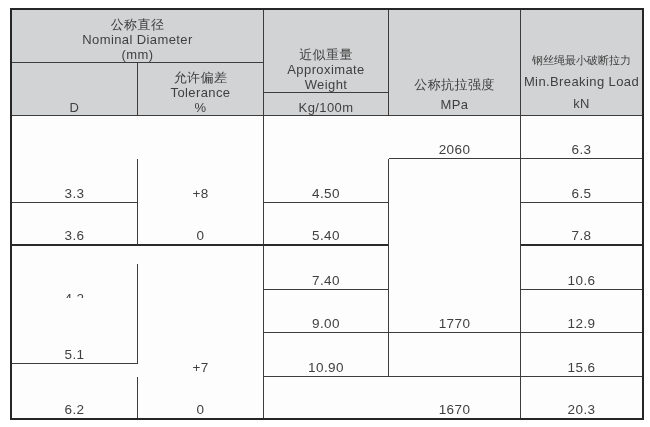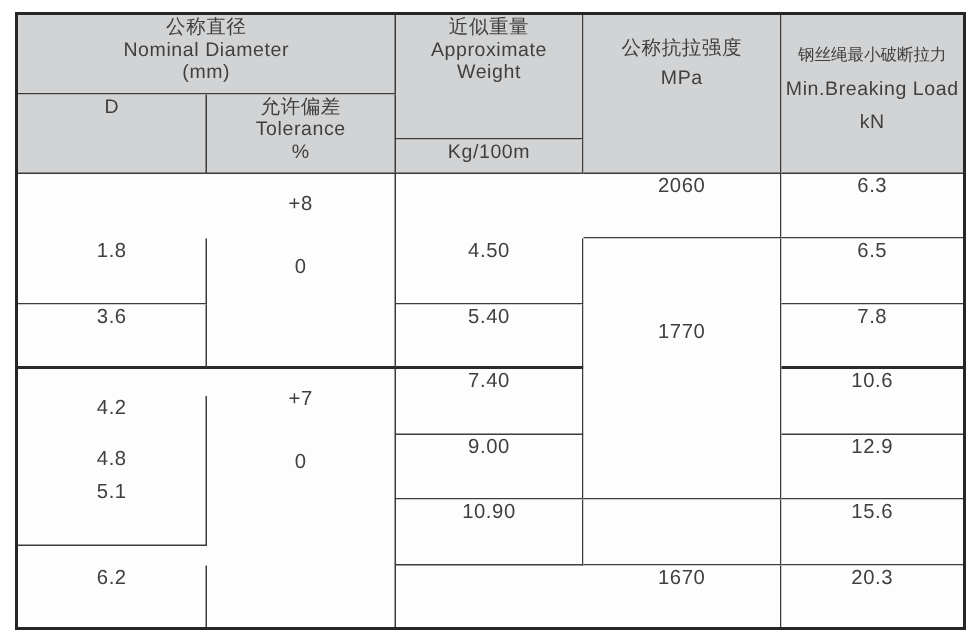--- a/index.html
+++ b/index.html
@@ -7,21 +7,21 @@
     background:#ffffff;
     font-family:"Liberation Sans","DejaVu Sans",sans-serif;
     color:#3f3f3f;
   }
   .table{
     position:absolute;left:10px;top:8px;width:634px;height:412px;
     border:2px solid #262626;background:#fdfdfd;box-sizing:border-box;
   }
   .cell{
     position:absolute;box-sizing:border-box;
-    display:flex;flex-direction:column;align-items:center;justify-content:flex-start;
+    display:flex;flex-direction:column;align-items:center;justify-content:flex-end;
     border-right:1px solid #3c3c3c;border-bottom:1px solid #3c3c3c;
     font-size:13.5px;letter-spacing:0.4px;line-height:16px;
     text-align:center;background:#fdfdfd;
   }
   .hdr{background:#d2d3d4;font-size:13px;line-height:15px;}
   .c1{left:0;width:126px}
   .c2{left:126px;width:126px}
   .c3{left:252px;width:125px}
   .c4{left:377px;width:132px}
   .c5{left:509px;width:121px;border-right:none}
@@ -64,21 +64,21 @@
     <span>公称抗拉强度</span>
     <span>MPa</span>
   </div>
 
   <div class="cell hdr c5 kn-h" style="top:0;height:106px">
     <span class="zh">钢丝绳最小破断拉力</span>
     <span>Min.Breaking Load</span>
     <span>kN</span>
   </div>
 
-  <div class="cell c1" style="top:149px;height:44px">1.8</div>
+  <div class="cell c1" style="top:149px;height:44px">3.3</div>
   <div class="cell c1 thick" style="top:193px;height:43px">3.6</div>
   <div class="cell c1" style="top:254px;height:44px">4.2</div>
   <div class="cell c1" style="top:288px;height:43px">4.8</div>
   <div class="cell c1" style="top:310px;height:44px">5.1</div>
   <div class="cell c1 nbb" style="top:367px;height:41px">6.2</div>
 
   <div class="cell c2 tol thick" style="top:106px;height:130px">
     <span>+8</span>
     <span>0</span>
   </div>

